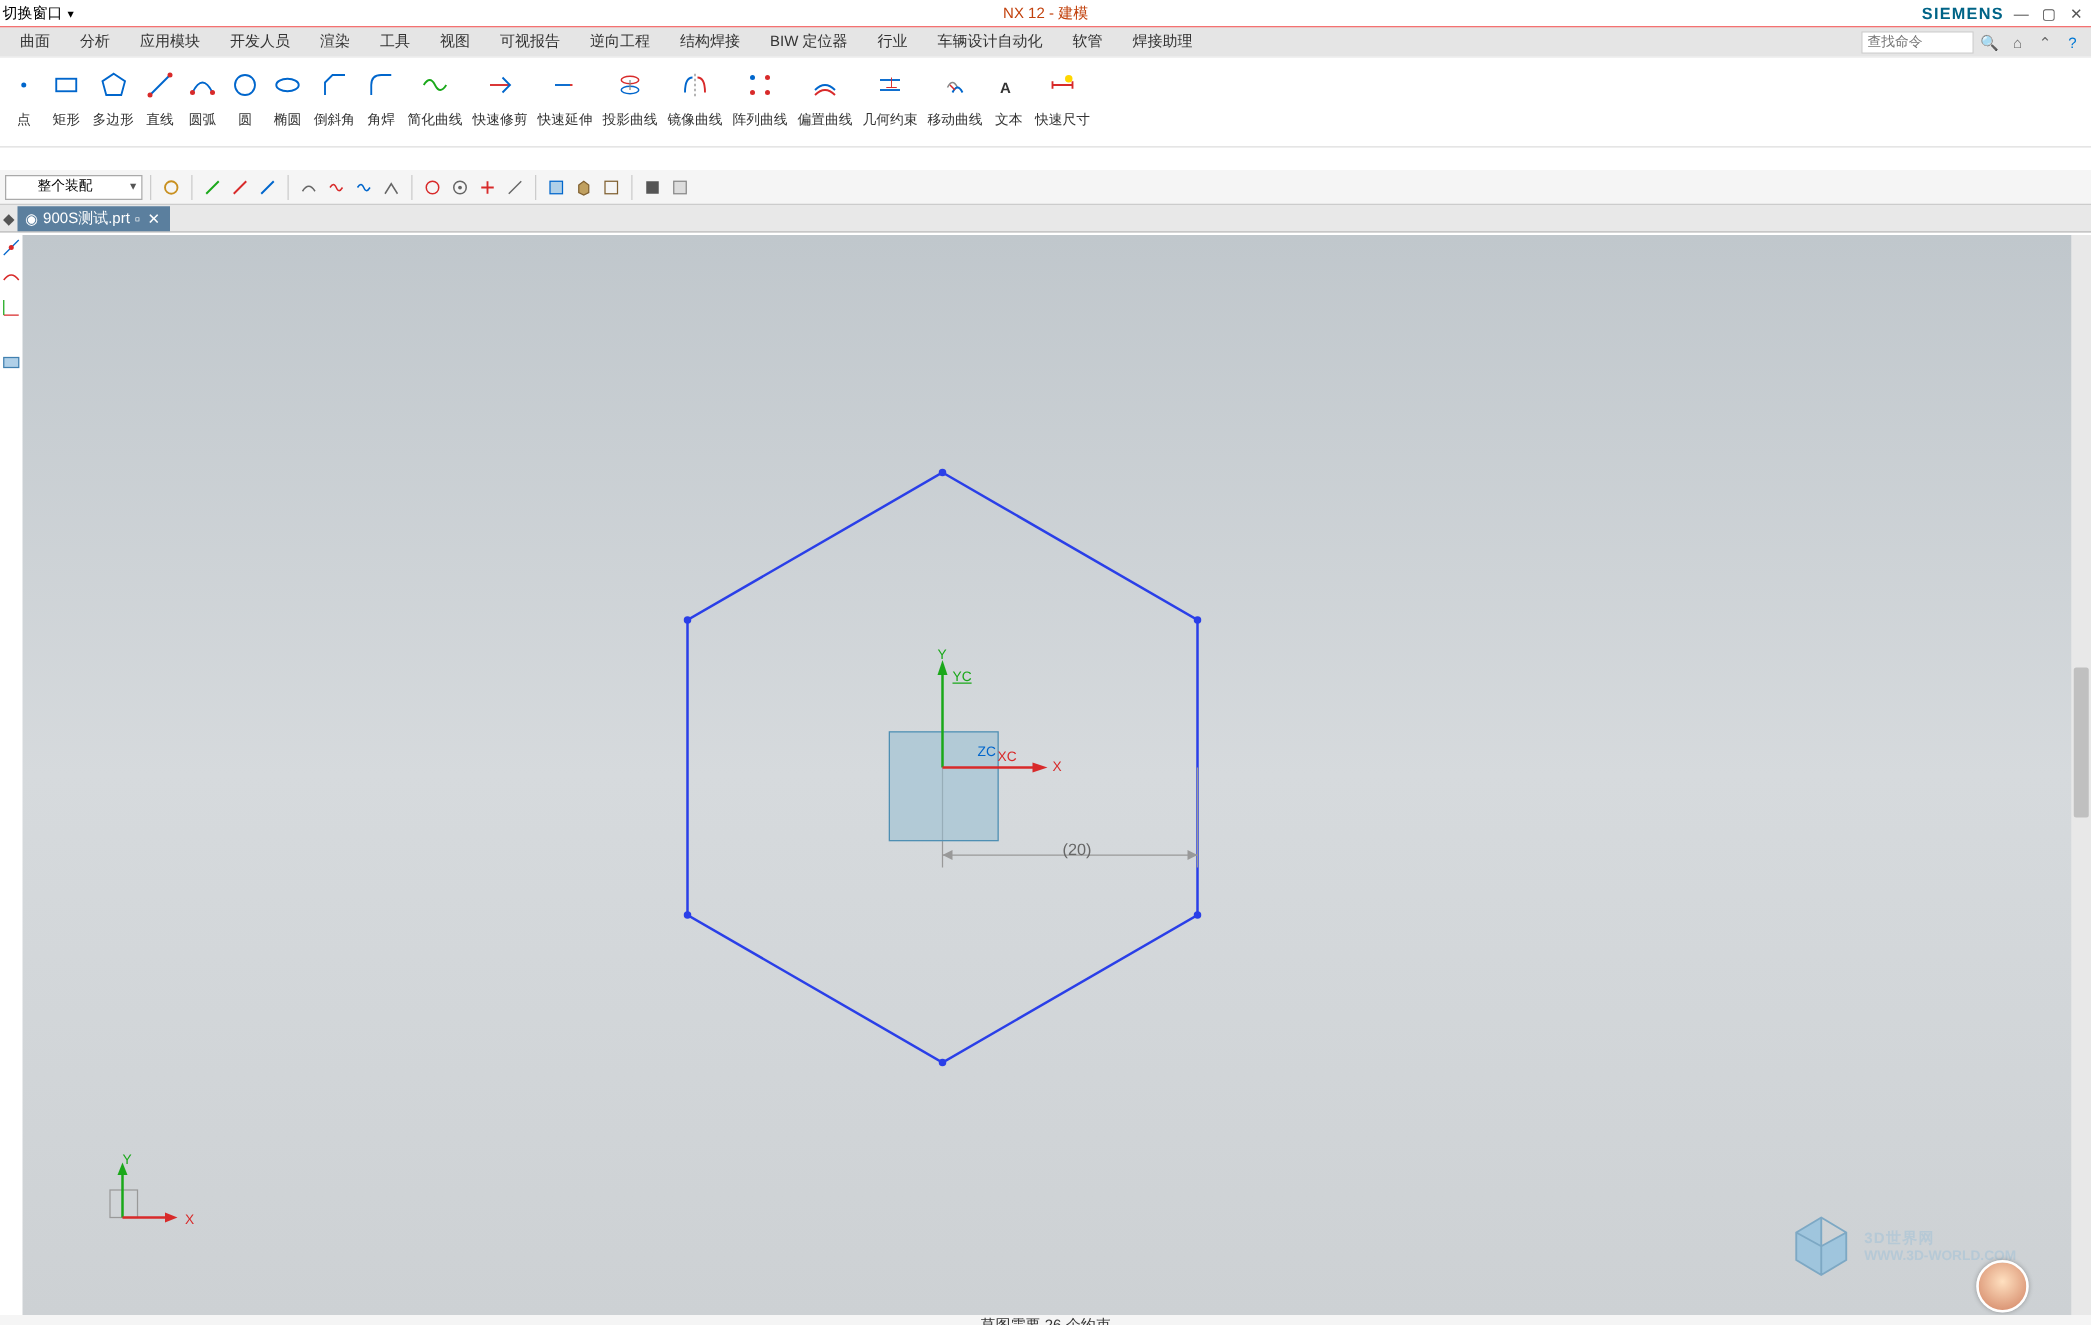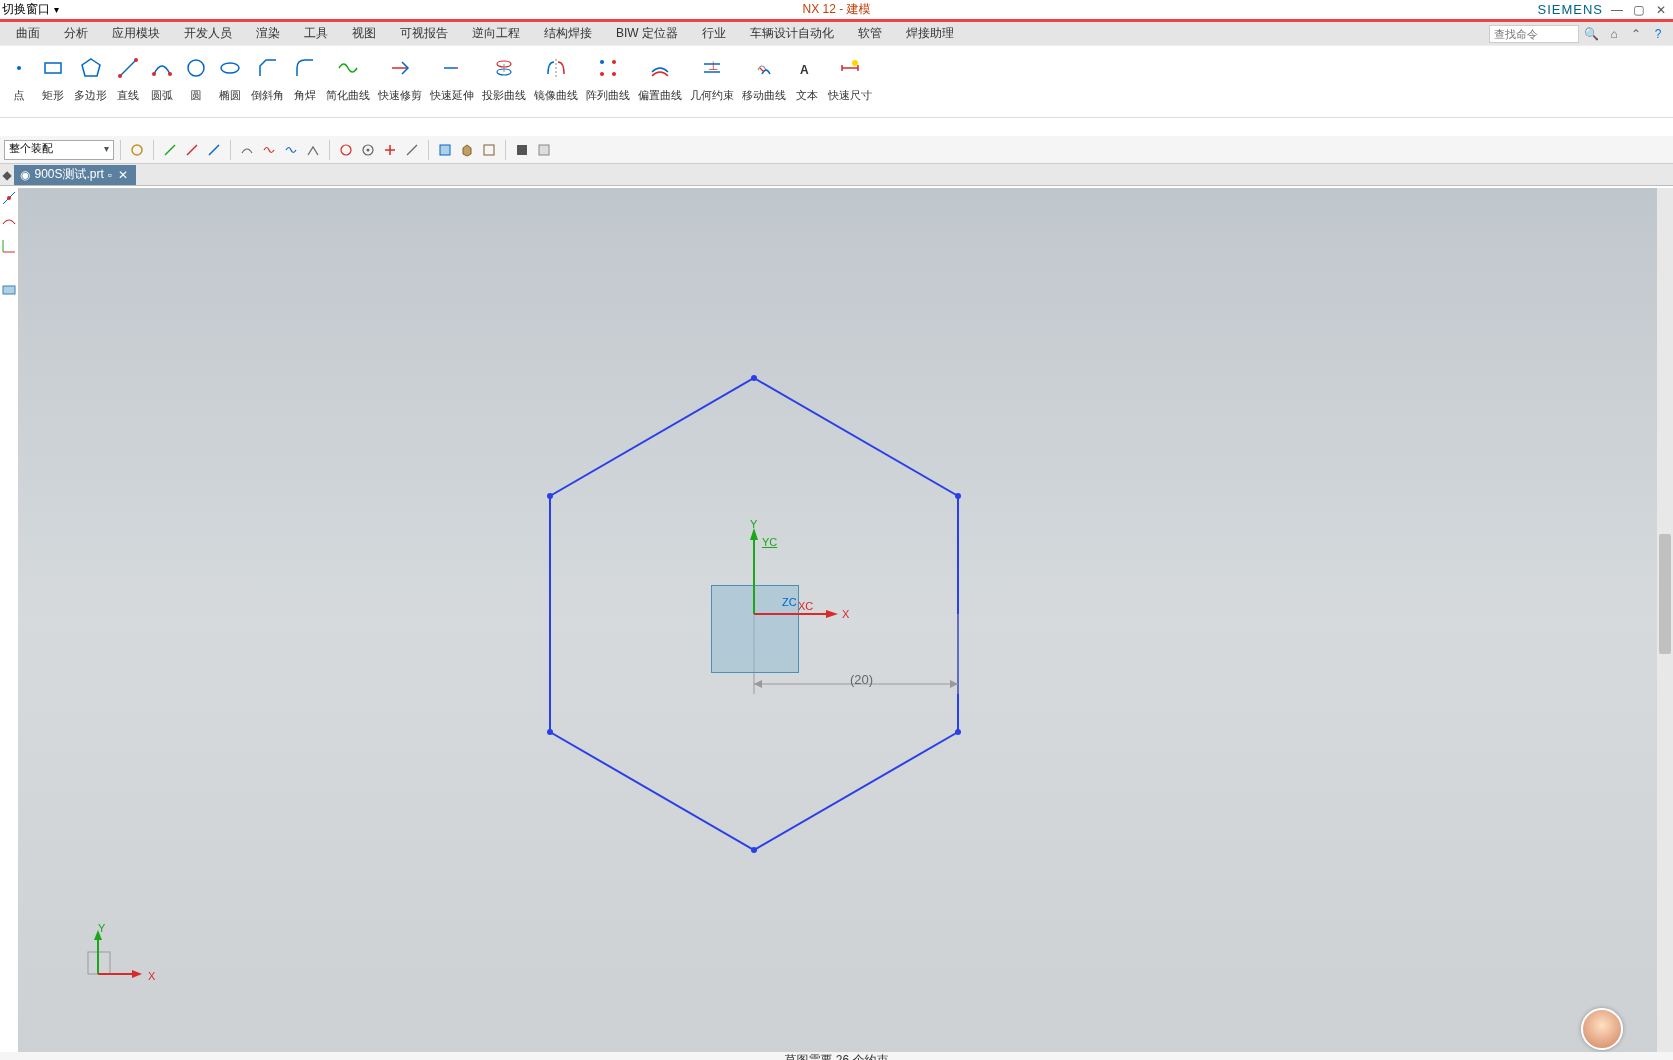--- a/index.html
+++ b/index.html
@@ -1,41 +1,41 @@
 <!DOCTYPE html>
 <html><head>
 <meta charset="utf-8">
 <style>
 * { margin: 0; padding: 0; box-sizing: border-box; font-family: "Microsoft YaHei", sans-serif; font-size: 12px; }
 body { background: #fff; overflow: hidden; width: 1673px; height: 1060px; position: relative; }
 
 
-.title-bar { height: 22px; background: #fff; display: flex; align-items: center; border-bottom: 3px solid #ef4444; position: relative; }
+.title-bar { height: 22px; background: #fff; display: flex; align-items: center; border-bottom: 1px solid #ef4444; position: relative; }
 .title-left { display: flex; align-items: center; gap: 4px; padding-left: 2px; }
 .title-center { position: absolute; left: 50%; transform: translateX(-50%); color: #c2410c; }
 .title-right { margin-left: auto; display: flex; align-items: center; gap: 6px; padding-right: 4px; }
-.brand { color: #006487; font-weight: normal; letter-spacing: 1px; font-size: 13px; }
+.brand { color: #006487; font-weight: bold; letter-spacing: 1px; font-size: 13px; }
 .win-btn { width: 16px; height: 16px; display: flex; align-items: center; justify-content: center; color: #555; cursor: pointer; }
 
 
 .menu-bar { height: 24px; background: #e5e5e5; display: flex; align-items: center; padding-left: 4px; border-bottom: 1px solid #eee; position: relative; }
 .menu-item { padding: 3px 12px; color: #333; cursor: pointer; }
 .menu-right { margin-left: auto; display: flex; align-items: center; gap: 4px; padding-right: 6px; }
 .search-box { width: 90px; height: 18px; border: 1px solid #ccc; padding: 0 4px; font-size: 11px; color: #999; background: #fff; }
 .menu-icon { width: 18px; height: 18px; display: flex; align-items: center; justify-content: center; cursor: pointer; color: #666; }
 
 
 .ribbon { height: 72px; background: #fff; display: flex; align-items: flex-start; padding: 4px 2px; border-bottom: 1px solid #ddd; }
 .ribbon-btn { display: flex; flex-direction: column; align-items: center; padding: 2px 4px; cursor: pointer; min-width: 32px; }
 .ribbon-icon { width: 26px; height: 32px; display: flex; align-items: center; justify-content: center; }
 .ribbon-label { font-size: 11px; color: #333; margin-top: 4px; white-space: nowrap; }
 
 
 .toolbar2 { height: 28px; background: #f5f5f5; display: flex; align-items: center; padding: 0 4px; border-bottom: 1px solid #ccc; gap: 2px; margin-top: 18px; }
-.combo { height: 20px; border: 1px solid #aaa; background: #fff; padding: 0 18px 0 4px; font-size: 11px; position: relative; cursor: pointer; }
+.combo { height: 20px; border: 1px solid #aaa; background: #fff; padding: 0 18px 0 4px; font-size: 11px; position: relative; cursor: pointer; text-align: center; }
 .combo::after { content: "▾"; position: absolute; right: 4px; top: 2px; font-size: 10px; color: #555; }
 .tb-sep { width: 1px; height: 20px; background: #ccc; margin: 0 4px; }
 .tb-icon { width: 20px; height: 20px; display: flex; align-items: center; justify-content: center; cursor: pointer; border: 1px solid transparent; }
 
 
 .tab-strip { height: 22px; background: #e8e8e8; display: flex; align-items: center; border-bottom: 1px solid #bbb; }
 .doc-tab { background: #5b7f9e; color: #fff; display: flex; align-items: center; padding: 2px 6px; height: 20px; gap: 4px; font-size: 11px; }
 .doc-tab .tab-close { width: 14px; height: 14px; display: flex; align-items: center; justify-content: center; cursor: pointer; }
 .tab-pre { width: 14px; height: 20px; display: flex; align-items: center; justify-content: center; color: #555; }
 
@@ -454,20 +454,29 @@
   <svg class="tripod" width="70" height="70">
     <rect x="10" y="30" width="22" height="22" fill="#d0d4d7" stroke="#999"></rect>
     <line x1="20" y1="52" x2="20" y2="14" stroke="#1aa81a" stroke-width="2"></line>
     <path d="M20 8 L16 18 L24 18 Z" fill="#1aa81a"></path>
     <line x1="20" y1="52" x2="58" y2="52" stroke="#d82a2a" stroke-width="2"></line>
     <path d="M64 52 L54 48 L54 56 Z" fill="#d82a2a"></path>
   </svg>
   <span style="position:absolute;left:80px;bottom:118px;color:#1aa81a;" class="axis-label">Y</span>
   <span style="position:absolute;left:130px;bottom:70px;color:#d82a2a;" class="axis-label">X</span>
 
+  <div class="watermark">
+    <svg class="wm-cube">
+        <path d="M26 4 L46 16 L46 38 L26 50 L6 38 L6 16 Z M26 4 L26 27 L46 16 M26 27 L6 16 M26 27 L26 50" fill="#9fc5dd" stroke="#7da8c4" stroke-width="1.5"></path>
+      </svg>
+    <div>
+      <div>3D世界网</div>
+      <div style="font-size:11px;letter-spacing:0;">WWW.3D-WORLD.COM</div>
+    </div>
+  </div>
   <div class="avatar"></div>
 </div>
 
 <div class="scrollbar">
   <div class="scrollbar-thumb"></div>
 </div>
 
 <div class="status">
   <span>草图需要 26 个约束</span>
 </div>

